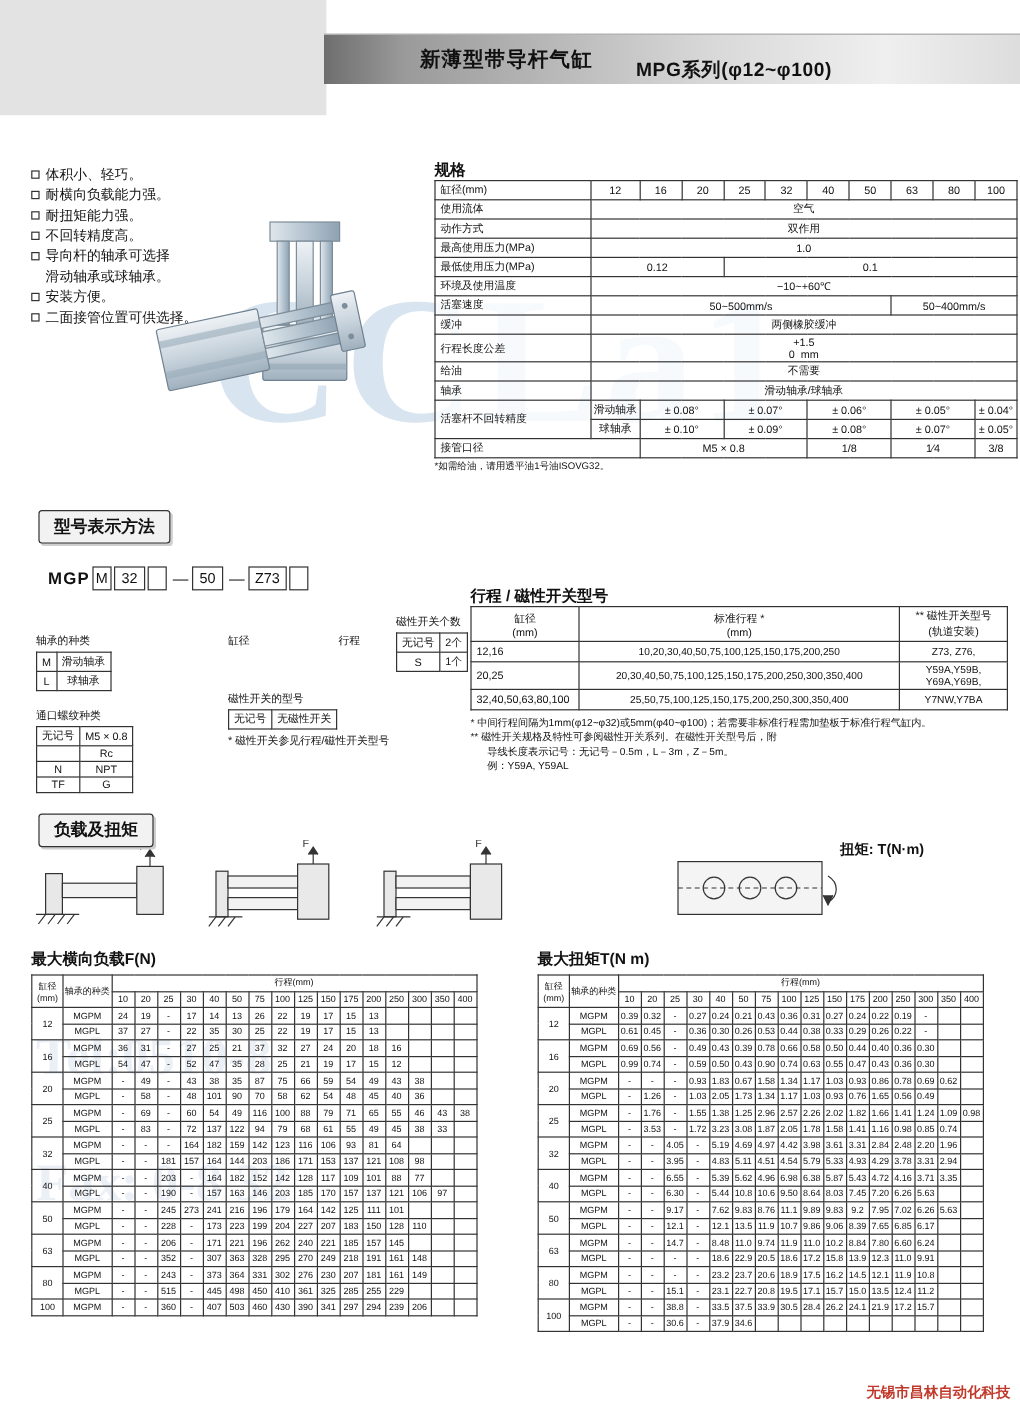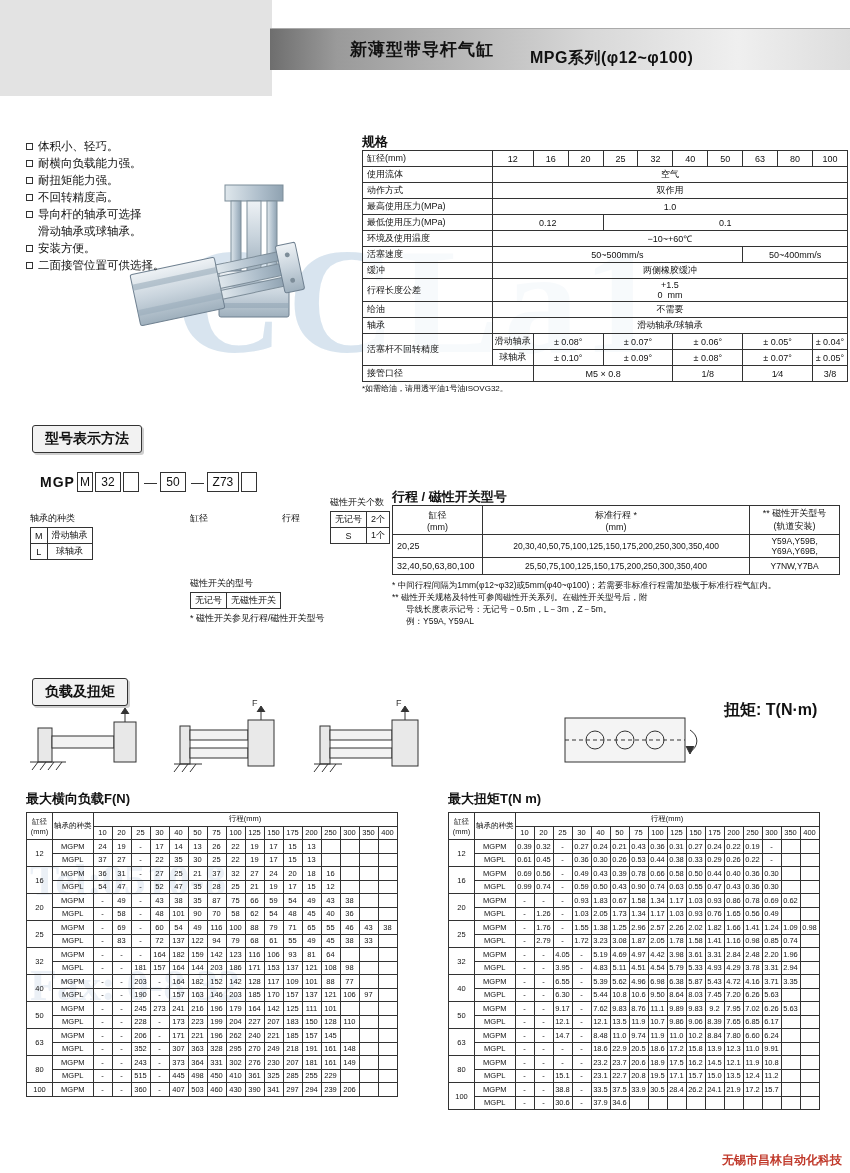--- a/index.html
+++ b/index.html
@@ -117,34 +117,34 @@
   .mc-row { display:flex; align-items:center; height:24px; }
   .mc-box {
     border:1px solid #333; min-width:16px; height:20px;
     display:flex; align-items:center; justify-content:center;
     font-size:12px; margin-right:2px; background:#fff;
   }
   .mc-plain { font-size:14px; font-weight:bold; margin-right:2px; letter-spacing:1px;}
   .mc-dash { margin:0 3px; font-size:13px; }
 
   #model-tables { position:absolute; left:30px; top:512px; z-index:4; font-size:9px; }
-  .mt-label { font-size:9px; margin-bottom:2px; }
+  .mt-label { font-size:9px; margin-bottom:2px;margin-top:16px; }
   table.mini { border-collapse:collapse; font-size:9px; background:#fff;}
   table.mini td { border:1px solid #333; padding:1px 4px; text-align:center; white-space:nowrap;}
 
   
   #stroke-wrap { position:absolute; left:392px; top:505px; z-index:4; width:448px;}
   #stroke-wrap table { width:448px; }
   #stroke-wrap td { font-size:9px; height:17px;}
   .stroke-notes { font-size:8.5px; line-height:12px; margin-top:4px; }
 
   
   #load-draw { position:absolute; left:30px; top:700px; width:420px; height:85px; z-index:3;}
   #torque-draw { position:absolute; left:545px; top:700px; width:230px; height:85px; z-index:3;}
-  .torque-label { position:absolute; left:700px; top:700px; font-size:16px; font-weight:bold; z-index:4;margin-left:24px;}
+  .torque-label { position:absolute; left:700px; top:700px; font-size:12px; font-weight:bold; z-index:4;}
 
   
   #fn-wrap { position:absolute; left:26px; top:812px; z-index:4; }
   #tn-wrap { position:absolute; left:448px; top:812px; z-index:4; }
   table.data { border-collapse:collapse; font-size:7.5px; background:rgba(255,255,255,.86); }
   table.data td, table.data th {
     border:1px solid #333; text-align:center; height:13.5px; padding:0 1px;
     font-weight:normal; white-space:nowrap;
   }
   table.data .bore { width:26px; }
@@ -333,20 +333,43 @@
             <td>M</td>
             <td>滑动轴承</td>
           </tr>
           <tr>
             <td>L</td>
             <td>球轴承</td>
           </tr>
         </tbody>
       </table>
     </div>
+    <div style="position:absolute;left:0;top:62px;width:120px">
+      <div class="mt-label">通口螺纹种类</div>
+      <table class="mini">
+        <tbody>
+          <tr>
+            <td>无记号</td>
+            <td>M5 × 0.8</td>
+          </tr>
+          <tr>
+            <td></td>
+            <td>Rc</td>
+          </tr>
+          <tr>
+            <td>N</td>
+            <td>NPT</td>
+          </tr>
+          <tr>
+            <td>TF</td>
+            <td>G</td>
+          </tr>
+        </tbody>
+      </table>
+    </div>
     <div style="position:absolute;left:160px;top:0;width:120px">
       <div class="mt-label">缸径</div>
     </div>
     <div style="position:absolute;left:252px;top:0;width:80px">
       <div class="mt-label">行程</div>
     </div>
     <div style="position:absolute;left:300px;top:-16px;width:100px">
       <div class="mt-label">磁性开关个数</div>
       <table class="mini">
         <tbody>
@@ -354,21 +377,21 @@
             <td>无记号</td>
             <td>2个</td>
           </tr>
           <tr>
             <td>S</td>
             <td>1个</td>
           </tr>
         </tbody>
       </table>
     </div>
-    <div style="position:absolute;left:160px;top:65px;width:180px">
+    <div style="position:absolute;left:160px;top:48px;width:180px">
       <div class="mt-label">磁性开关的型号</div>
       <table class="mini">
         <tbody>
           <tr>
             <td>无记号</td>
             <td>无磁性开关</td>
           </tr>
         </tbody>
       </table>
       <div class="mt-label" style="margin-top:3px">* 磁性开关参见行程/磁性开关型号</div>
@@ -376,20 +399,25 @@
   </div>
 
 <div class="plain-head" id="head-stroke">行程 / 磁性开关型号</div>
 <div id="stroke-wrap">
   <table class="g" id="stroke-table">
       <tbody>
         <tr>
           <td style="width:90px">缸径<br>(mm)</td>
           <td style="width:268px">标准行程 *<br>(mm)</td>
           <td style="width:90px">** 磁性开关型号<br>(轨道安装)</td>
+        </tr>
+        <tr>
+          <td class="lbl">12,16</td>
+          <td style="font-size:8.5px">10,20,30,40,50,75,100,125,150,175,200,250</td>
+          <td style="font-size:8.5px">Z73, Z76,</td>
         </tr>
         <tr>
           <td class="lbl">20,25</td>
           <td style="font-size:8.5px">20,30,40,50,75,100,125,150,175,200,250,300,350,400</td>
           <td style="font-size:8.5px">Y59A,Y59B,<br>Y69A,Y69B,</td>
         </tr>
         <tr>
           <td class="lbl">32,40,50,63,80,100</td>
           <td style="font-size:8.5px">25,50,75,100,125,150,175,200,250,300,350,400</td>
           <td style="font-size:8.5px">Y7NW,Y7BA</td>
@@ -1018,21 +1046,21 @@
           <td>1.82</td>
           <td>1.66</td>
           <td>1.41</td>
           <td>1.24</td>
           <td>1.09</td>
           <td>0.98</td>
         </tr>
         <tr>
           <td>MGPL</td>
           <td>-</td>
-          <td>2.79</td>
+          <td>3.53</td>
           <td>-</td>
           <td>1.72</td>
           <td>3.23</td>
           <td>3.08</td>
           <td>1.87</td>
           <td>2.05</td>
           <td>1.78</td>
           <td>1.58</td>
           <td>1.41</td>
           <td>1.16</td>

